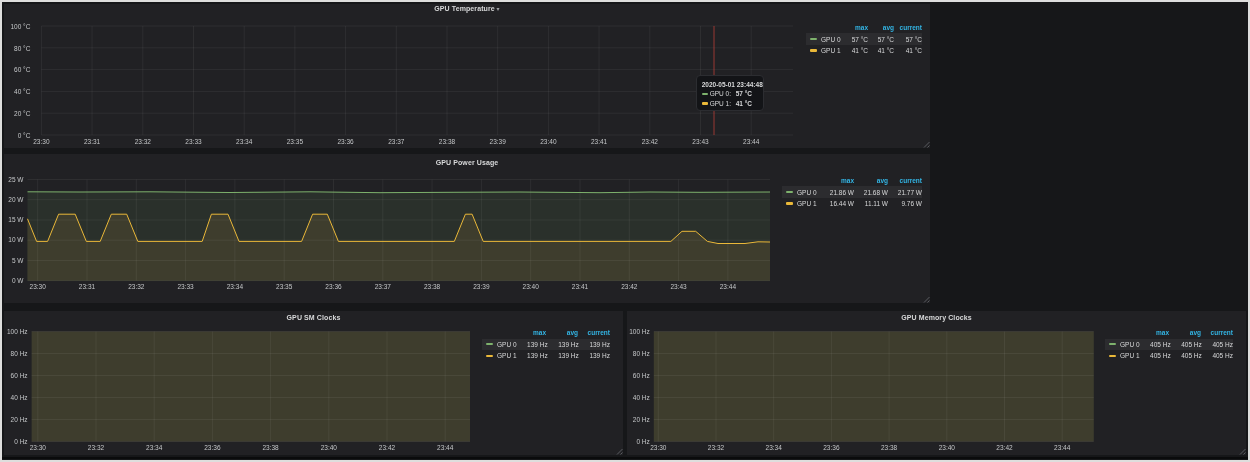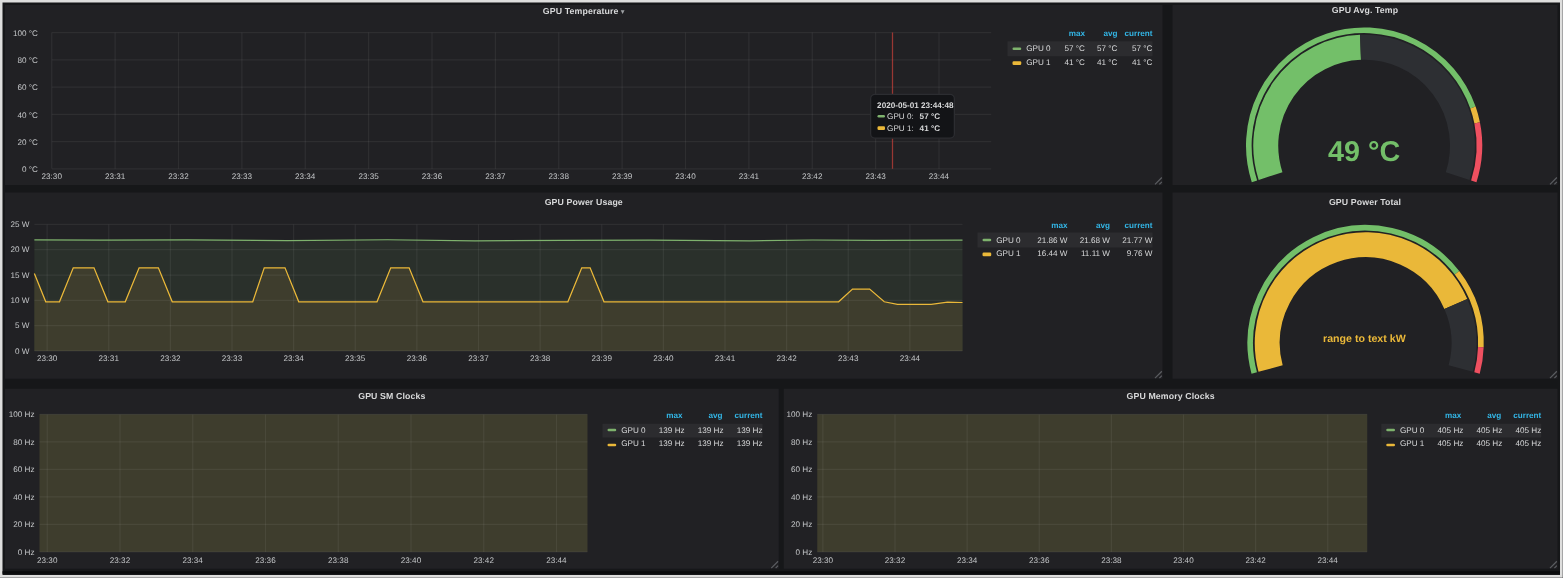--- a/index.html
+++ b/index.html
@@ -87,34 +87,20 @@
       <div style="position:absolute;left:691.7px;top:71px;width:68px;height:36px;background:#131417;
 border:1px solid #2c2d31;border-radius:4px;font-size:6.5px;color:#d8d9da;padding:3.5px 0 0 5px;line-height:9.5px">
 <div style="font-weight:700;white-space:nowrap">2020-05-01 23:44:48</div>
 <div style="white-space:nowrap"><i class="dash" style="width:6px;margin:0 2px 1px 0;background:#7eb26d"></i>GPU 0:<b style="position:absolute;left:39px">57 °C</b></div>
 <div style="white-space:nowrap"><i class="dash" style="width:6px;margin:0 2px 1px 0;background:#eab839"></i>GPU 1:<b style="position:absolute;left:39px">41 °C</b></div>
 </div>
       <svg class="corner" width="8" height="8">
         <path d="M7.5 2 L2 7.5 M7.5 5.5 L5.5 7.5" stroke="#5a5c60" stroke-width="1" fill="none"></path>
       </svg>
     </div>
-    <div class="panel" style="left:936px;top:2px;width:308px;height:143.5px">
-      <div class="ptitle" style="top:1px">GPU Avg. Temp</div>
-      <svg class="chart" width="308" height="143.5" viewBox="0 0 308 143.5">
-        <path d="M 65.57 141.01 A 92.25 92.25 0 0 1 240.37 82.01" fill="none" stroke="#73bf69" stroke-width="4.5"></path>
-        <path d="M 240.37 82.01 A 92.25 92.25 0 0 1 243.73 94.27" fill="none" stroke="#ecb73d" stroke-width="4.5"></path>
-        <path d="M 243.73 94.27 A 92.25 92.25 0 0 1 241.03 141.01" fill="none" stroke="#ef5060" stroke-width="4.5"></path>
-        <path d="M 78.45 136.82 A 78.70 78.70 0 0 1 150.42 33.85" fill="none" stroke="#73bf69" stroke-width="20"></path>
-        <path d="M 150.42 33.85 A 78.70 78.70 0 0 1 228.15 136.82" fill="none" stroke="#2d2f33" stroke-width="20"></path>
-        <text x="153.29999999999995" y="124.7" font-size="23" font-weight="700" fill="#73bf69" text-anchor="middle">49 °C</text>
-      </svg>
-      <svg class="corner" width="8" height="8">
-        <path d="M7.5 2 L2 7.5 M7.5 5.5 L5.5 7.5" stroke="#5a5c60" stroke-width="1" fill="none"></path>
-      </svg>
-    </div>
     <div class="panel" style="left:2px;top:151.5px;width:926px;height:149px">
       <div class="ptitle" style="top:5px">GPU Power Usage</div>
       <svg class="chart" width="926" height="149" viewBox="0 0 926 149">
         <polygon points="23.5,37.8 76.0,38.0 146.0,37.8 226.0,38.5 306.0,37.8 376.0,38.7 446.0,38.3 516.0,38.0 596.0,38.7 646.0,38.0 696.0,38.3 766.0,38.0 766.0,126.7 23.5,126.7" fill="#2a302b"></polygon>
         <polygon points="23.5,64.8 32.6,87.4 43.6,87.4 54.6,60.2 71.2,60.2 82.3,87.4 96.2,87.4 107.3,60.2 122.7,60.2 133.8,87.4 198.2,87.4 207.4,60.2 224.0,60.2 235.0,87.4 297.6,87.4 308.6,60.2 323.3,60.2 334.4,87.4 450.3,87.4 461.4,60.2 468.1,60.2 479.2,87.4 666.9,87.4 678.0,77.3 691.7,77.3 703.4,87.4 714.0,89.5 741.0,89.5 754.0,87.8 766.0,88.0 766.0,126.7 23.5,126.7" fill="#3e3d2d"></polygon>
         <line x1="33.7" y1="25.5" x2="33.7" y2="126.69999999999999" stroke="rgba(255,255,255,0.06)" stroke-width="1"></line>
         <line x1="83.0" y1="25.5" x2="83.0" y2="126.69999999999999" stroke="rgba(255,255,255,0.06)" stroke-width="1"></line>
         <line x1="132.3" y1="25.5" x2="132.3" y2="126.69999999999999" stroke="rgba(255,255,255,0.06)" stroke-width="1"></line>
         <line x1="181.6" y1="25.5" x2="181.6" y2="126.69999999999999" stroke="rgba(255,255,255,0.06)" stroke-width="1"></line>
         <line x1="230.9" y1="25.5" x2="230.9" y2="126.69999999999999" stroke="rgba(255,255,255,0.06)" stroke-width="1"></line>
@@ -175,34 +161,20 @@
           <span class="lname"><i class="dash" style="background:#eab839"></i>GPU 1</span>
           <span class="lv" style="width:34px">16.44 W</span>
           <span class="lv" style="width:34px">11.11 W</span>
           <span class="lv" style="width:34px">9.76 W</span>
         </div>
 </div>
       <svg class="corner" width="8" height="8">
         <path d="M7.5 2 L2 7.5 M7.5 5.5 L5.5 7.5" stroke="#5a5c60" stroke-width="1" fill="none"></path>
       </svg>
     </div>
-    <div class="panel" style="left:936px;top:151.5px;width:308px;height:149px">
-      <div class="ptitle" style="top:5px">GPU Power Total</div>
-      <svg class="chart" width="308" height="149" viewBox="0 0 308 149">
-        <path d="M 65.39 144.38 A 92.25 92.25 0 0 1 227.59 64.21" fill="none" stroke="#73bf69" stroke-width="4.5"></path>
-        <path d="M 227.59 64.21 A 92.25 92.25 0 0 1 246.69 123.72" fill="none" stroke="#eab839" stroke-width="4.5"></path>
-        <path d="M 246.69 123.72 A 92.25 92.25 0 0 1 243.61 144.38" fill="none" stroke="#ef5060" stroke-width="4.5"></path>
-        <path d="M 78.48 140.87 A 78.70 78.70 0 0 1 226.67 89.12" fill="none" stroke="#eab839" stroke-width="20"></path>
-        <path d="M 226.67 89.12 A 78.70 78.70 0 0 1 230.52 140.87" fill="none" stroke="#2d2f33" stroke-width="20"></path>
-        <text x="153.5" y="119.9" font-size="8.5" font-weight="700" fill="#eab839" text-anchor="middle">range to text kW</text>
-      </svg>
-      <svg class="corner" width="8" height="8">
-        <path d="M7.5 2 L2 7.5 M7.5 5.5 L5.5 7.5" stroke="#5a5c60" stroke-width="1" fill="none"></path>
-      </svg>
-    </div>
     <div class="panel" style="left:2px;top:308.5px;width:619px;height:144.5px">
       <div class="ptitle" style="top:3px">GPU SM Clocks</div>
       <svg class="chart" width="619" height="144.5" viewBox="0 0 619 144.5">
         <rect x="27.6" y="20.5" width="438.4" height="110.0" fill="#3e3d2d"></rect>
         <line x1="33.8" y1="20.5" x2="33.8" y2="130.5" stroke="rgba(255,255,255,0.06)" stroke-width="1"></line>
         <line x1="92.0" y1="20.5" x2="92.0" y2="130.5" stroke="rgba(255,255,255,0.06)" stroke-width="1"></line>
         <line x1="150.2" y1="20.5" x2="150.2" y2="130.5" stroke="rgba(255,255,255,0.06)" stroke-width="1"></line>
         <line x1="208.4" y1="20.5" x2="208.4" y2="130.5" stroke="rgba(255,255,255,0.06)" stroke-width="1"></line>
         <line x1="266.6" y1="20.5" x2="266.6" y2="130.5" stroke="rgba(255,255,255,0.06)" stroke-width="1"></line>
         <line x1="324.8" y1="20.5" x2="324.8" y2="130.5" stroke="rgba(255,255,255,0.06)" stroke-width="1"></line>

